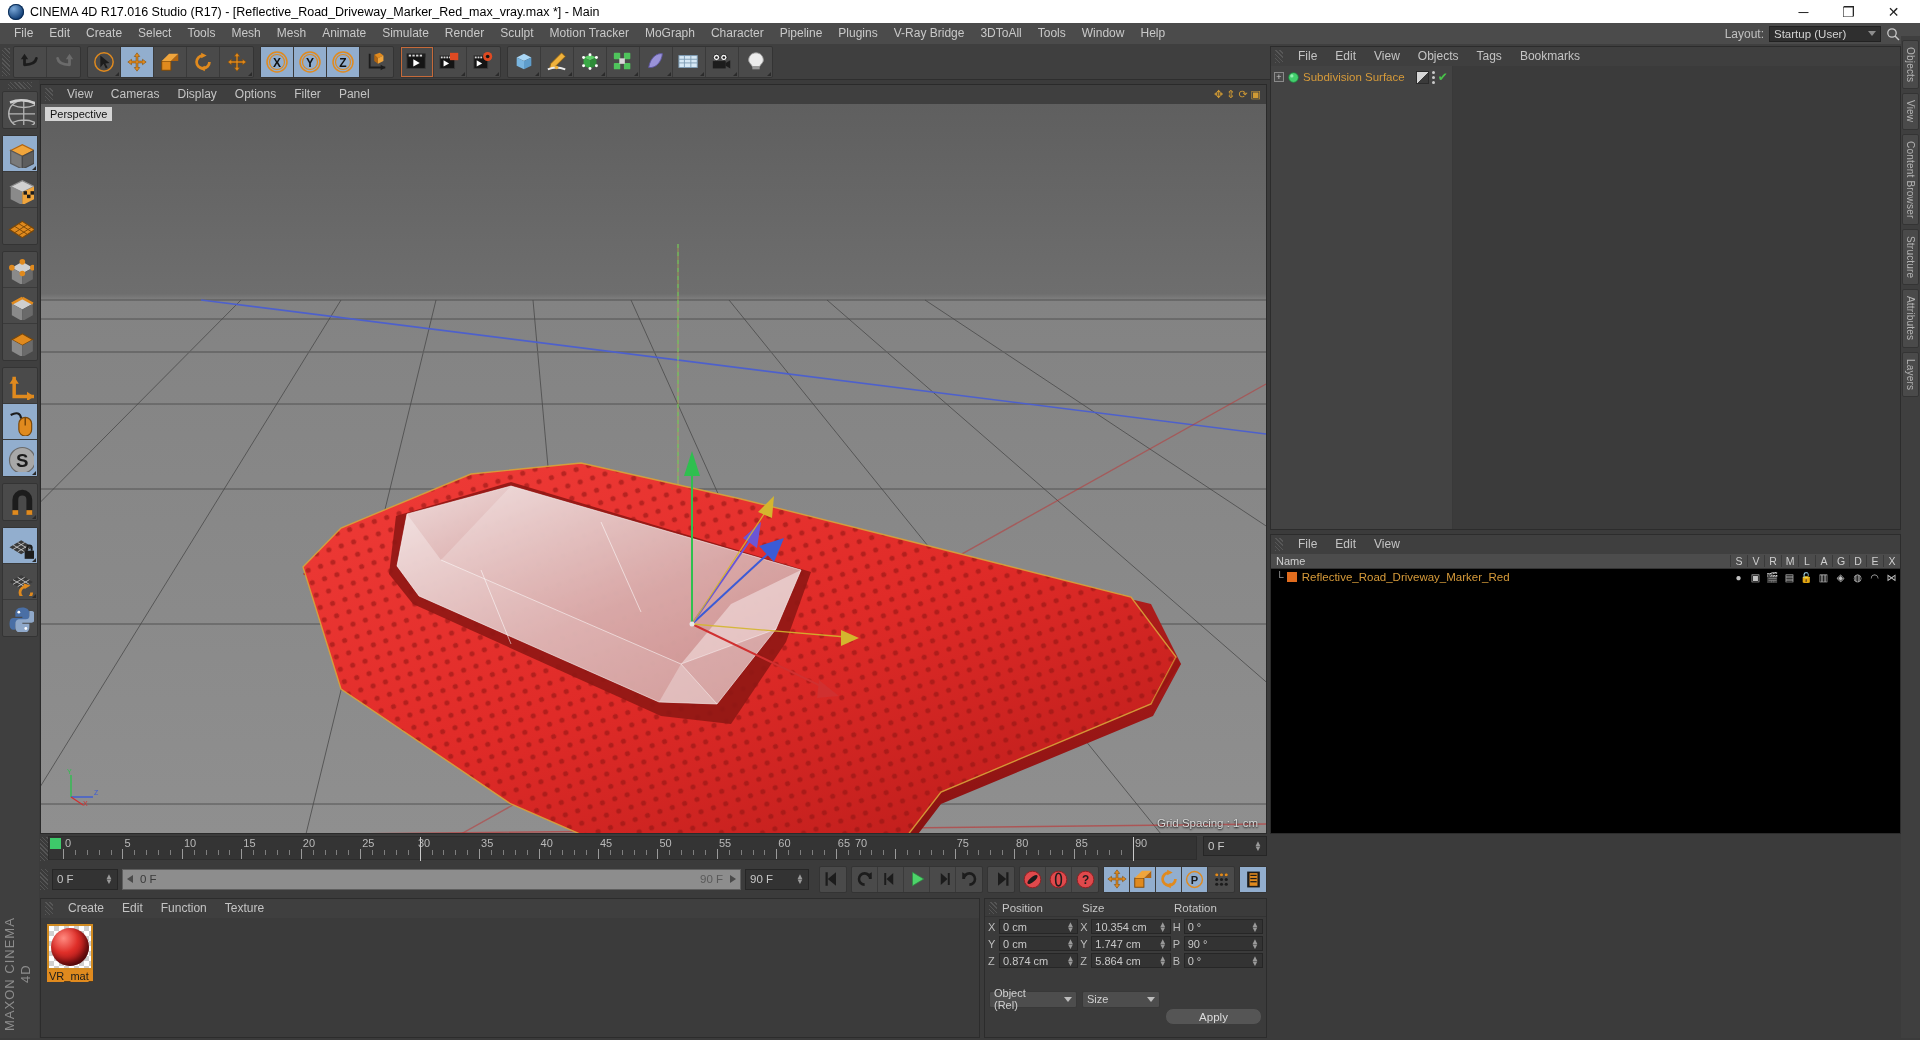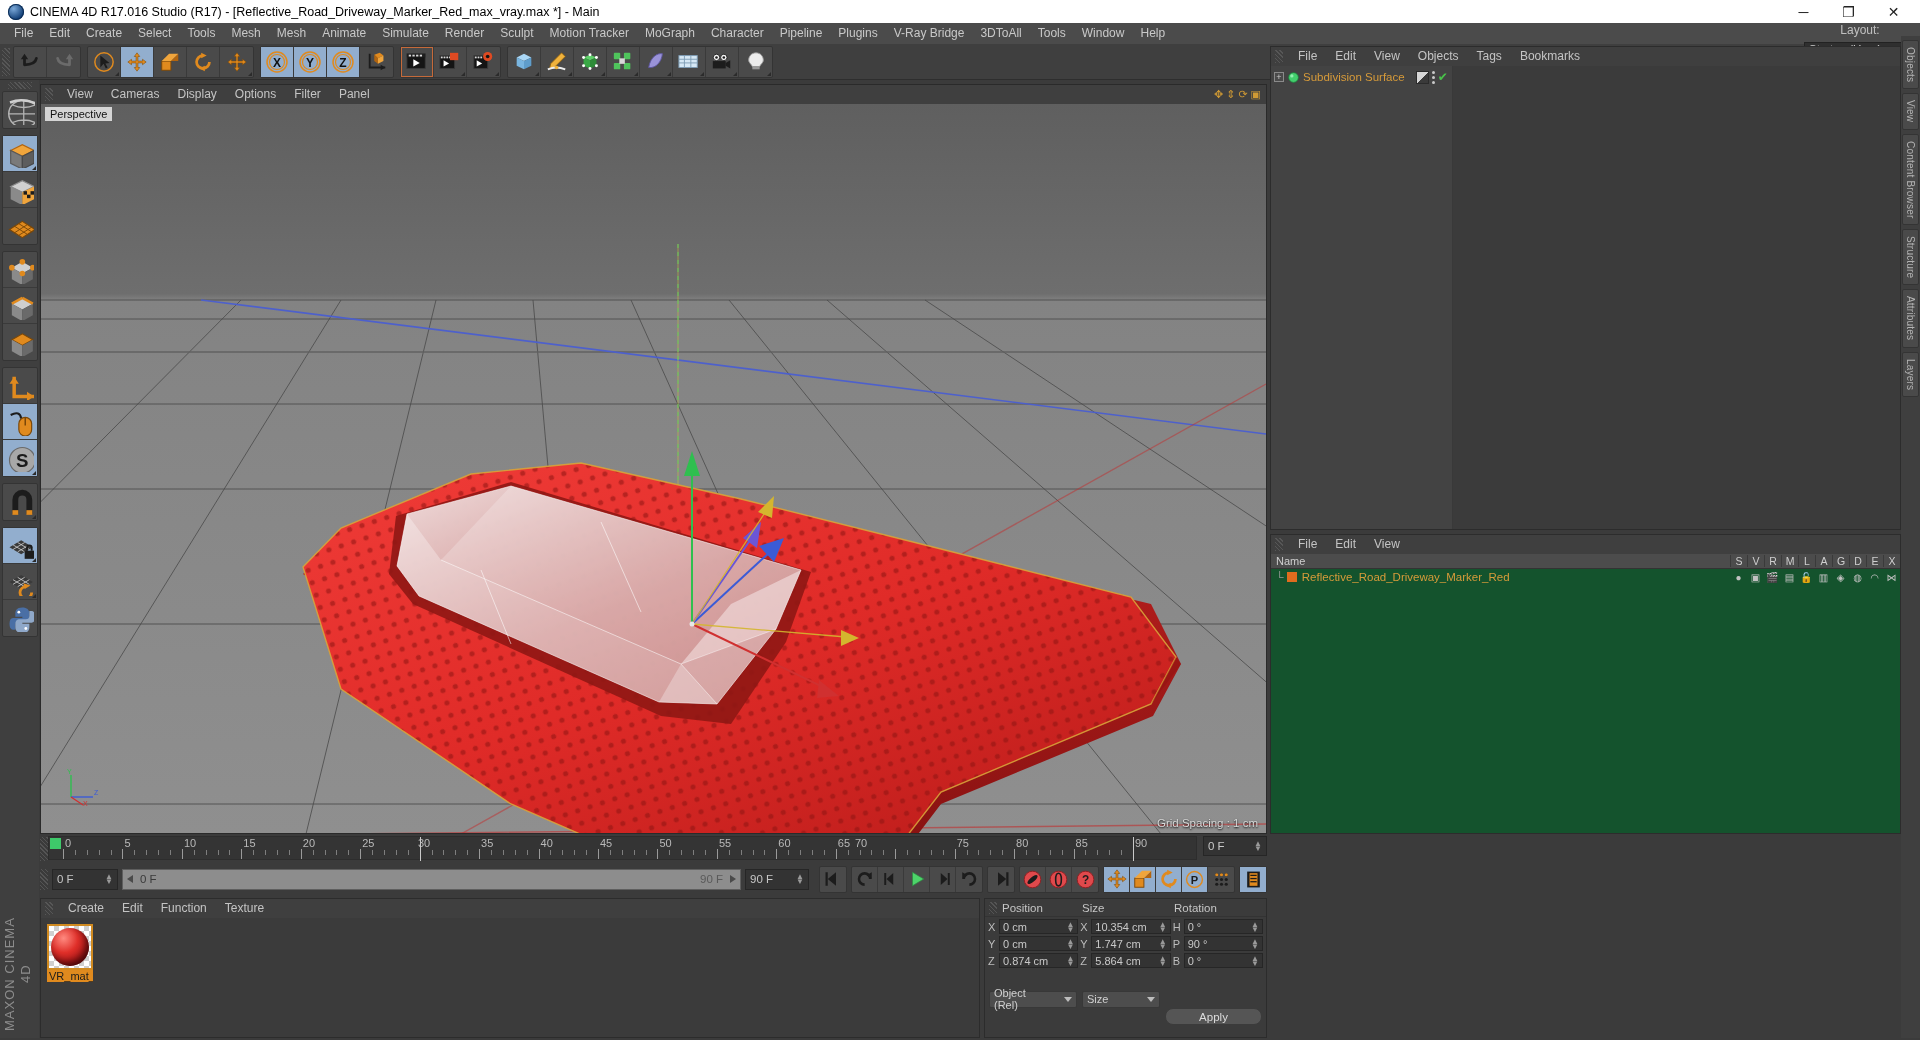--- a/index.html
+++ b/index.html
@@ -29,21 +29,21 @@
   .win-btn{width:45px;height:22px;display:flex;align-items:center;justify-content:center;color:#222;font-size:14px;}
 
   
   .menubar{
     height:21px;background:#4b4b4b;display:flex;align-items:center;
     padding-left:6px;position:relative;
   }
   .menubar .mi{
     padding:0 8px;height:21px;line-height:21px;color:#c9c9c9;font-size:12px;white-space:nowrap;
   }
-  .layout-wrap{position:absolute;right:4px;top:0;height:21px;display:flex;align-items:center;gap:5px;flex-direction:column;}
+  .layout-wrap{position:absolute;right:20px;top:0;height:21px;display:flex;align-items:center;gap:5px;}
   .layout-label{color:#c0c0c0;font-size:12px;}
   .layout-select{
     width:112px;height:16px;background:#2f2f2f;border:1px solid #222;
     display:flex;align-items:center;padding:0 4px;color:#d4d4d4;font-size:11.5px;
     justify-content:space-between;
   }
   .layout-select .arw{width:0;height:0;border-left:4px solid transparent;border-right:4px solid transparent;border-top:5px solid #8d8d8d;}
   .srch{width:14px;height:14px;}
 
   
@@ -135,21 +135,21 @@
   .om-tags{display:flex;align-items:center;gap:3px;margin-left:8px;}
   .tagsq{width:13px;height:13px;background:linear-gradient(135deg,#d6d6d6 0 50%,#3a3a3a 50% 100%);border:1px solid #2b2b2b;}
   .tagdots{display:flex;flex-direction:column;gap:2px;}
   .tagdots i{width:3px;height:3px;background:#c9c9c9;display:block;border-radius:50%;}
   .tagchk{color:#49c24a;font-size:12px;line-height:10px;}
 
   
   .lm{
     position:absolute;left:1270px;top:534px;width:631px;height:300px;background:#3b3b3b;border:1px solid #2c2c2c;
   }
-  .lm-body{position:absolute;left:0;right:0;top:19px;bottom:0;background:#14532d;}
+  .lm-body{position:absolute;left:0;right:0;top:19px;bottom:0;background:#000000;}
   .lm-head{height:15px;background:#4c4c4c;display:flex;align-items:center;border-bottom:1px solid #333;}
   .lm-head .nm{flex:1;padding-left:5px;color:#cfcfcf;font-size:11px;}
   .lm-head .col{
     width:17px;text-align:center;color:#cfcfcf;font-size:10.5px;border-left:1px solid #3a3a3a;
   }
   .lm-row{height:16px;display:flex;align-items:center;padding-left:5px;}
   .lm-row .branch{color:#9a9a9a;font-size:11px;margin-right:3px;}
   .lm-row .swatch{width:10px;height:10px;background:#e06c1e;margin-right:5px;flex:none;}
   .lm-row .lname{color:#d79b3a;font-size:11.5px;flex:1;}
   .lm-icons{display:flex;align-items:center;}

